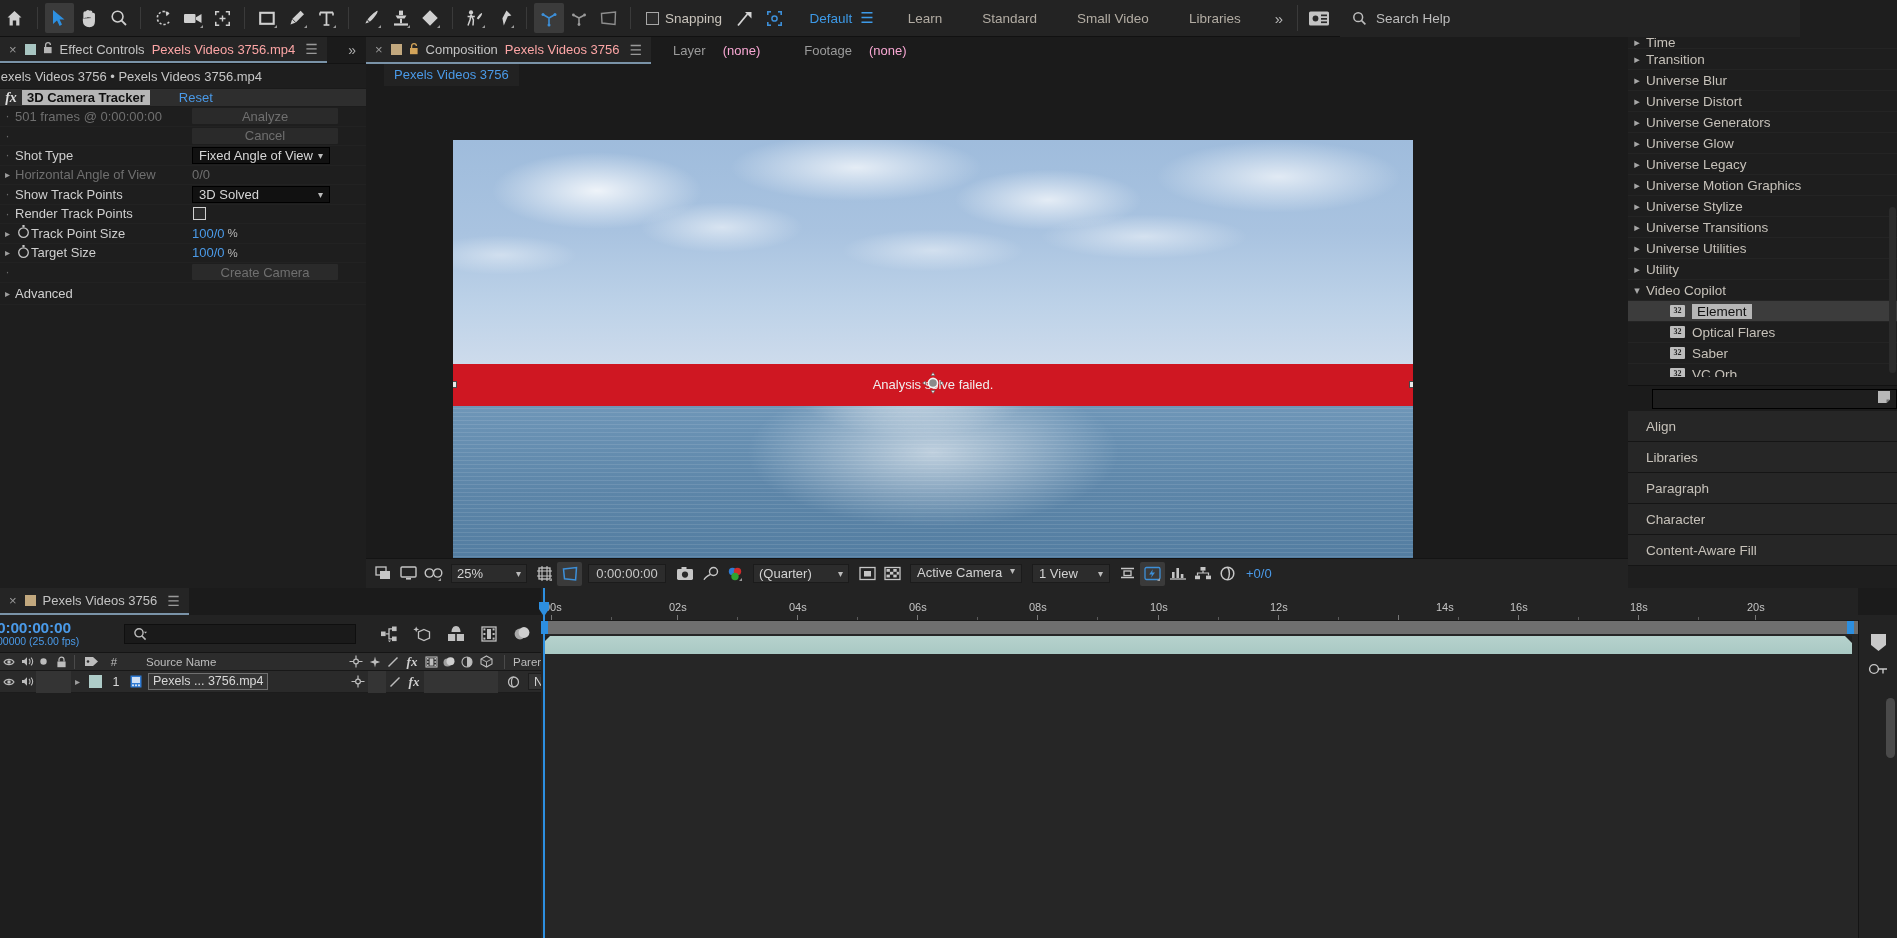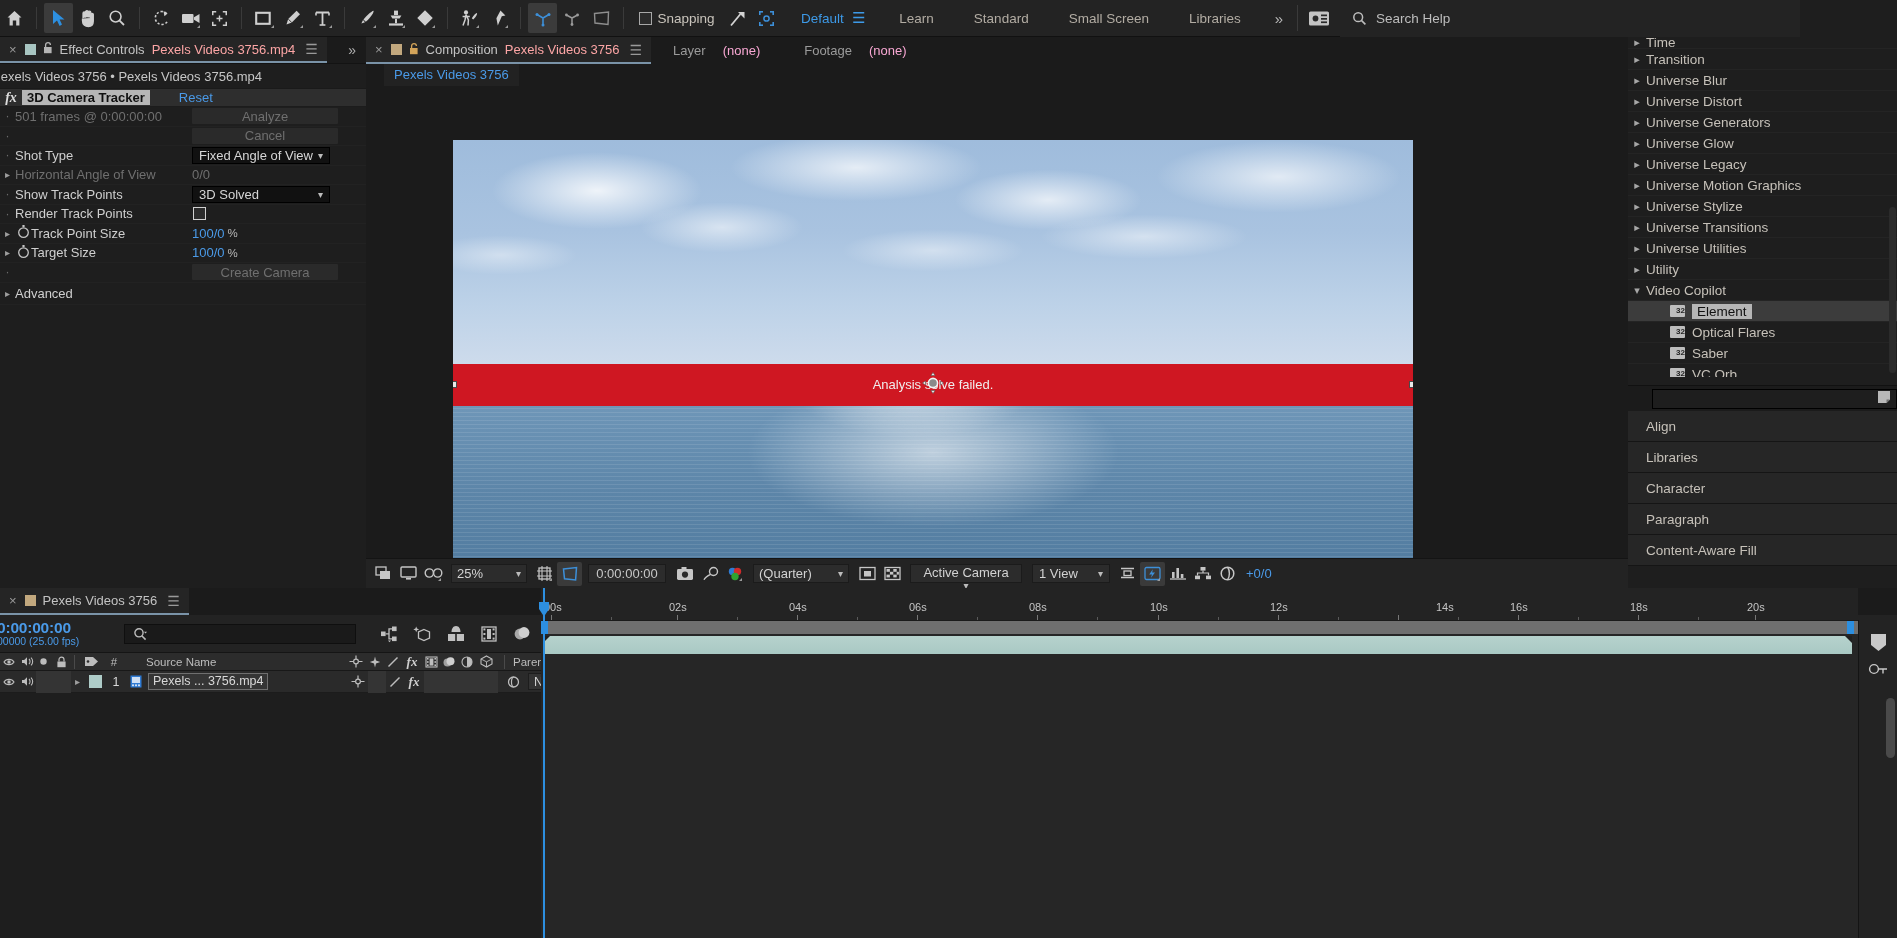--- a/index.html
+++ b/index.html
@@ -206,23 +206,23 @@
     width: 78px; height: 19px; background: #2c2c2c; border: 1px solid #1b1b1b;
     display:flex; align-items:center; justify-content:center;
     font-size: 13px; color: #c8c8c8; margin: 0 6px; cursor: pointer;
   }
   .qsel {
     display: flex; align-items: center; justify-content: space-between;
     width: 96px; height: 19px; background: #2c2c2c; border: 1px solid #1b1b1b;
     padding: 0 5px; font-size: 13px; color: #d2d2d2; margin: 0 6px; cursor: pointer;
   }
   .camsel {
-    display:flex; align-items:center; justify-content: space-between;
+    display:flex; justify-content: space-between;
     width: 112px; height: 19px; background: #2c2c2c; border: 1px solid #1b1b1b;
-    padding: 0 6px; font-size: 13px; color: #d2d2d2; margin: 0 5px; cursor: pointer; flex-direction: column;
+    padding: 0 6px; font-size: 13px; color: #d2d2d2; margin: 0 5px; cursor: pointer;
   }
   .vwsel {
     display:flex; align-items:center; justify-content: space-between;
     width: 78px; height: 19px; background: #2c2c2c; border: 1px solid #1b1b1b;
     padding: 0 6px; font-size: 13px; color: #d2d2d2; margin: 0 5px; cursor: pointer;
   }
   .cplus { font-size: 13px; color: #4a9ae8; margin-left: 6px; cursor:pointer; }
 
   
   #fxp { left: 1628px; top: 37px; width: 269px; height: 374px; background: #1e1e1e; }
@@ -231,22 +231,22 @@
     height: 21px; display: flex; align-items: center;
     font-size: 13.5px; color: #c6c1b9;
     border-bottom: 1px solid #242424; cursor: pointer;
   }
   .fxrow .tw { width: 18px; text-align:center; color: #a7a7a7; font-size: 11px; }
   .fxrow.child { padding-left: 42px; }
   .fxrow.hl { background: #3c3c3c; }
   .b32 {
     width: 15px; height: 12px; background: #bdbdbd; color: #232323;
     font-size: 8px; font-weight: bold; line-height: 12px;
-    text-align: right; margin-right: 7px; border-radius: 1px;
-    font-family: Liberation Sans, sans-serif;
+    text-align: center; margin-right: 7px; border-radius: 1px;
+    font-family: Liberation Serif, serif;
   }
   .fxrow.hl .nmx { background: #b6b6b6; color: #111; padding: 0 5px; }
   .fxfoot {
     position: absolute; left: 0; bottom: 0; width: 269px; height: 26px;
     background: #1b1b1b; border-top: 1px solid #111;
     display: flex; align-items: center; justify-content: flex-end;
   }
   .fxfoot .box { width: 245px; height: 20px; border: 1px solid #000; background:#1e1e1e; display:flex; align-items:center; justify-content:flex-end; padding-right: 5px;}
   .sbtrack { position:absolute; right:1px; top: 170px; width: 7px; height: 166px; background:#2b2b2b; border-radius:4px; cursor:pointer; }
 
@@ -518,21 +518,21 @@
         </g>
         <circle cx="9.5" cy="9.5" r="2.6" fill="none" stroke="#3d8fd8" stroke-width="1.5"></circle>
       </svg>
     </div>
 
     <div class="wsarea">
       <span class="ws act">Default</span>
       <span class="wsmenu">☰</span>
       <span class="ws">Learn</span>
       <span class="ws">Standard</span>
-      <span class="ws">Small Screen</span>
+      <span class="ws">Small Video</span>
       <span class="ws">Libraries</span>
       <span class="chevs">»</span>
       <span class="wsdiv"></span>
       <span class="gearbtn">
         <svg width="22" height="17" viewBox="0 0 22 17">
             <rect x="1" y="1.5" width="20" height="14" rx="1.6" fill="#c4c4c4"></rect>
             <circle cx="7.5" cy="8.5" r="2.9" fill="#2a2a2a"></circle>
             <rect x="13" y="4.5" width="6" height="1.7" fill="#2a2a2a"></rect>
             <rect x="13" y="8" width="6" height="1.7" fill="#2a2a2a"></rect>
             <rect x="13" y="11.4" width="6" height="1.7" fill="#2a2a2a"></rect>
@@ -958,24 +958,24 @@
   </div>
 
   <div class="panel" id="cpan">
     <div class="cprow">
       <span>Align</span>
     </div>
     <div class="cprow">
       <span>Libraries</span>
     </div>
     <div class="cprow">
+      <span>Paragraph</span>
+    </div>
+    <div class="cprow">
       <span>Character</span>
-    </div>
-    <div class="cprow">
-      <span>Paragraph</span>
     </div>
     <div class="cprow">
       <span>Content-Aware Fill</span>
     </div>
   </div>
 
   <div class="panel" id="tl">
     <div class="tltab">
       <div class="ptab">
         <span class="x">×</span>

